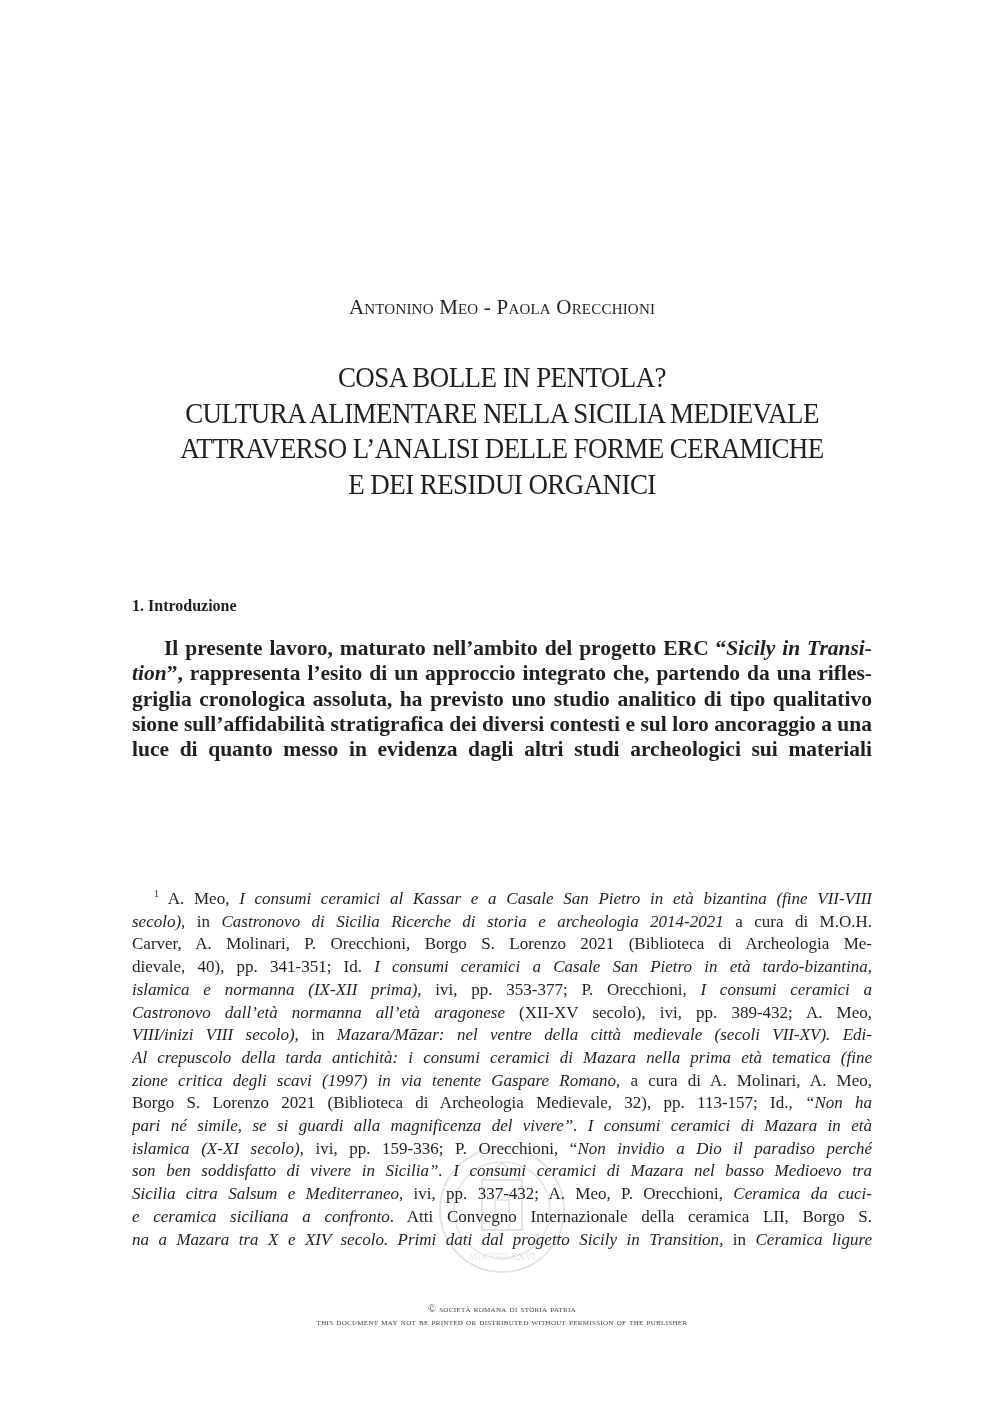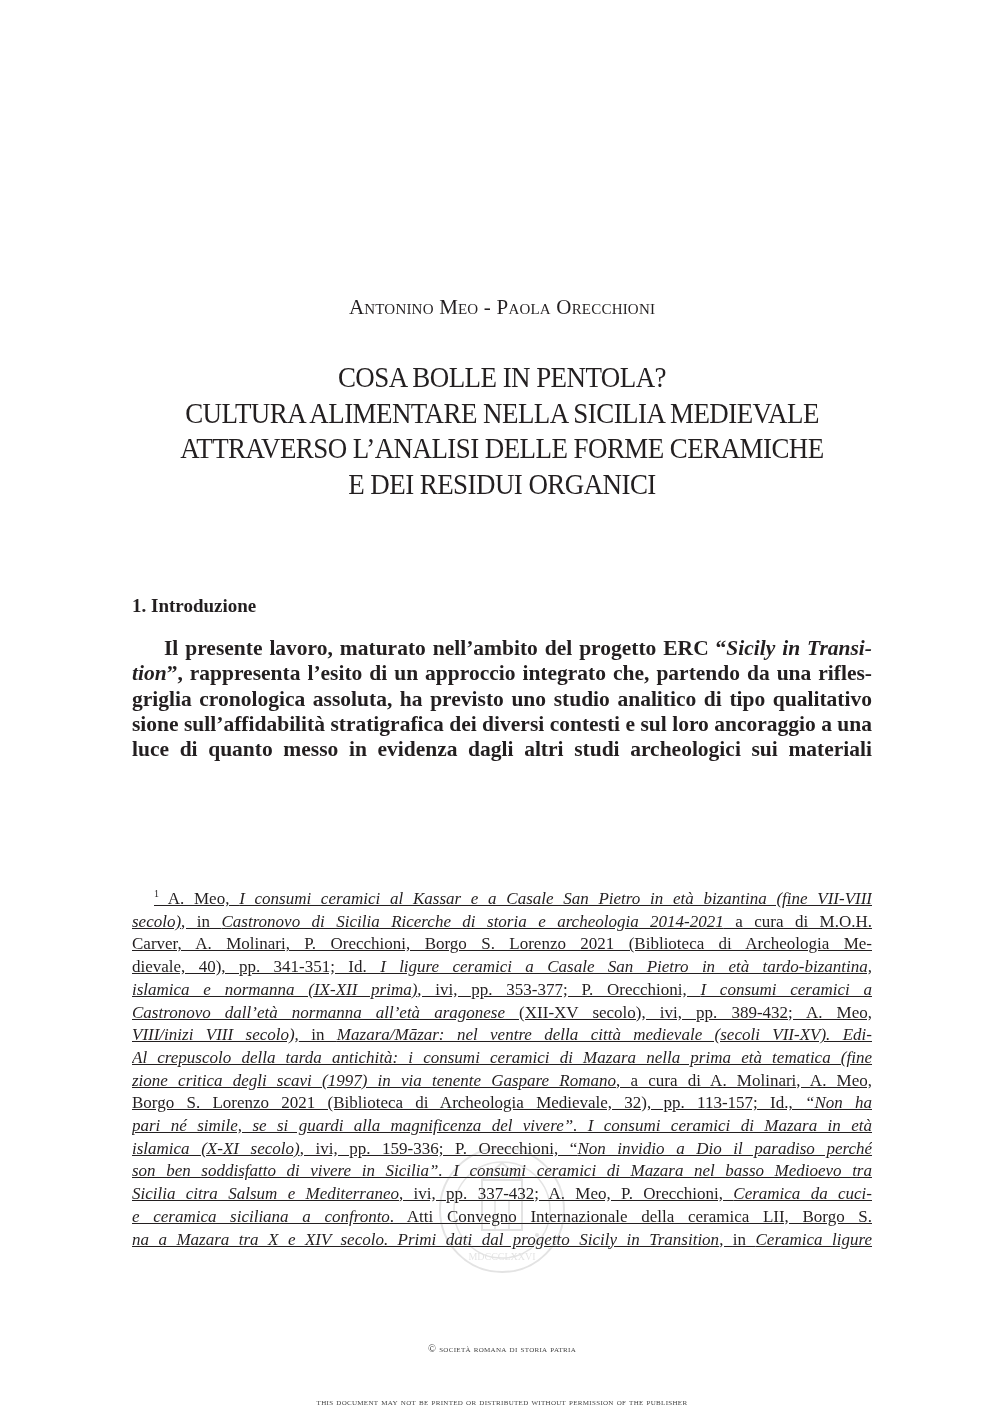--- a/index.html
+++ b/index.html
@@ -42,21 +42,21 @@
     line-height: 35.5px;
     letter-spacing: -0.6px;
     transform: scaleX(0.93);
     transform-origin: center top;
   }
   .title div { white-space: nowrap; }
   .section-heading {
     position: absolute;
     top: 592px;
     left: 132px;
-    font-size: 19px;
+    font-size: 16px;
     font-weight: bold;
     line-height: 28px;
   }
   .body-text {
     position: absolute;
     top: 636px;
     left: 132px;
     width: 740px;
     font-size: 21.5px;
     line-height: 25.3px;
@@ -72,21 +72,20 @@
     overflow: hidden;
   }
   .body-text .line.indent { text-indent: 32px; }
   .footnotes {
     position: absolute;
     top: 888px;
     left: 132px;
     width: 740px;
     font-size: 17px;
     line-height: 22.7px;
-    text-decoration: underline;
   }
   .footnotes .line {
     display: block;
     white-space: nowrap;
     text-align: justify;
     text-align-last: justify;
     width: 740px;
     overflow: hidden;
   }
   .footnotes .line.last { text-align-last: left; }
@@ -101,21 +100,21 @@
     top: 1302px;
     left: 0;
     width: 1004px;
     text-align: center;
     font-size: 10.5px;
     line-height: 13px;
     font-variant: small-caps;
     color: #444;
     letter-spacing: 0.3px;
   }
-  .copyright div { text-transform: none; margin-top: 40px; }
+  .copyright div { text-transform: none; }
   .seal {
     position: absolute;
     left: 437px;
     top: 1145px;
     width: 130px;
     height: 130px;
     opacity: 0.16;
     pointer-events: none;
   }
   i { font-style: italic; }
@@ -141,21 +140,21 @@
       <span class="line"><i>tion</i><span>”, rappresenta l’esito di un approccio integrato che, partendo da una rifles-</span></span>
       <span class="line"><span>griglia cronologica assoluta, ha previsto uno studio analitico di tipo qualitativo</span></span>
       <span class="line"><span>sione sull’affidabilità stratigrafica dei diversi contesti e sul loro ancoraggio a una</span></span>
       <span class="line"><span>luce di quanto messo in evidenza dagli altri studi archeologici sui materiali</span></span>
     </div>
 
   <div class="footnotes" id="footnotes">
       <span class="line first"><sup>1</sup><span> A. Meo, </span><i>I consumi ceramici al Kassar e a Casale San Pietro in età bizantina (fine VII-VIII</i></span>
       <span class="line"><i>secolo)</i><span>, in </span><i>Castronovo di Sicilia Ricerche di storia e archeologia 2014-2021</i><span> a cura di M.O.H.</span></span>
       <span class="line"><span>Carver, A. Molinari, P. Orecchioni, Borgo S. Lorenzo 2021 (Biblioteca di Archeologia Me-</span></span>
-      <span class="line"><span>dievale, 40), pp. 341-351; Id. </span><i>I ligure ceramici a Casale San Pietro in età tardo-bizantina,</i></span>
+      <span class="line"><span>dievale, 40), pp. 341-351; Id. </span><i>I consumi ceramici a Casale San Pietro in età tardo-bizantina,</i></span>
       <span class="line"><i>islamica e normanna (IX-XII prima)</i><span>, ivi, pp. 353-377; P. Orecchioni, </span><i>I consumi ceramici a</i></span>
       <span class="line"><i>Castronovo dall’età normanna all’età aragonese</i><span> (XII-XV secolo), ivi, pp. 389-432; A. Meo,</span></span>
       <span class="line"><i>VIII/inizi VIII secolo),</i><span> in </span><i>Mazara/Māzar: nel ventre della città medievale (secoli VII-XV). Edi-</i></span>
       <span class="line"><i>Al crepuscolo della tarda antichità: i consumi ceramici di Mazara nella prima età tematica (fine</i></span>
       <span class="line"><i>zione critica degli scavi (1997) in via tenente Gaspare Romano</i><span>, a cura di A. Molinari, A. Meo,</span></span>
       <span class="line"><span>Borgo S. Lorenzo 2021 (Biblioteca di Archeologia Medievale, 32), pp. 113-157; Id., </span><i>“Non ha</i></span>
       <span class="line"><i>pari né simile, se si guardi alla magnificenza del vivere”. I consumi ceramici di Mazara in età</i></span>
       <span class="line"><i>islamica (X-XI secolo)</i><span>, ivi, pp. 159-336; P. Orecchioni, “</span><i>Non invidio a Dio il paradiso perché</i></span>
       <span class="line"><i>son ben soddisfatto di vivere in Sicilia”. I consumi ceramici di Mazara nel basso Medioevo tra</i></span>
       <span class="line"><i>Sicilia citra Salsum e Mediterraneo</i><span>, ivi, pp. 337-432; A. Meo, P. Orecchioni, </span><i>Ceramica da cuci-</i></span>

